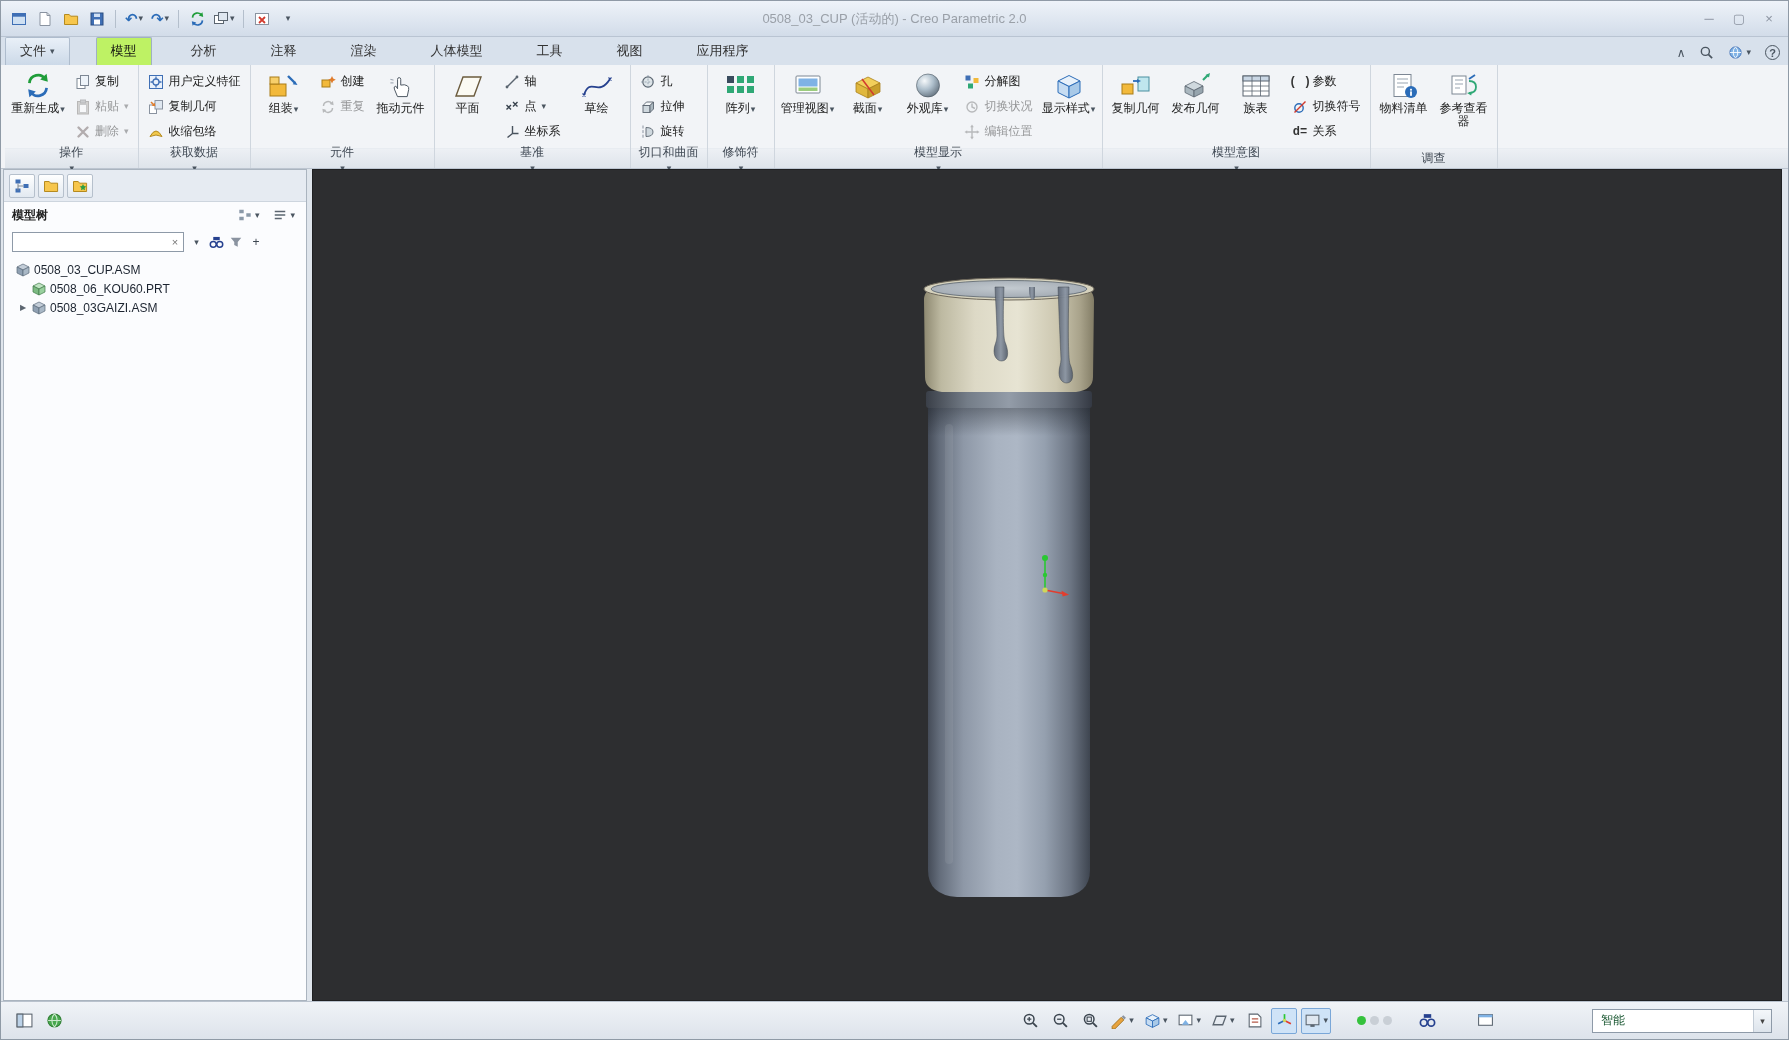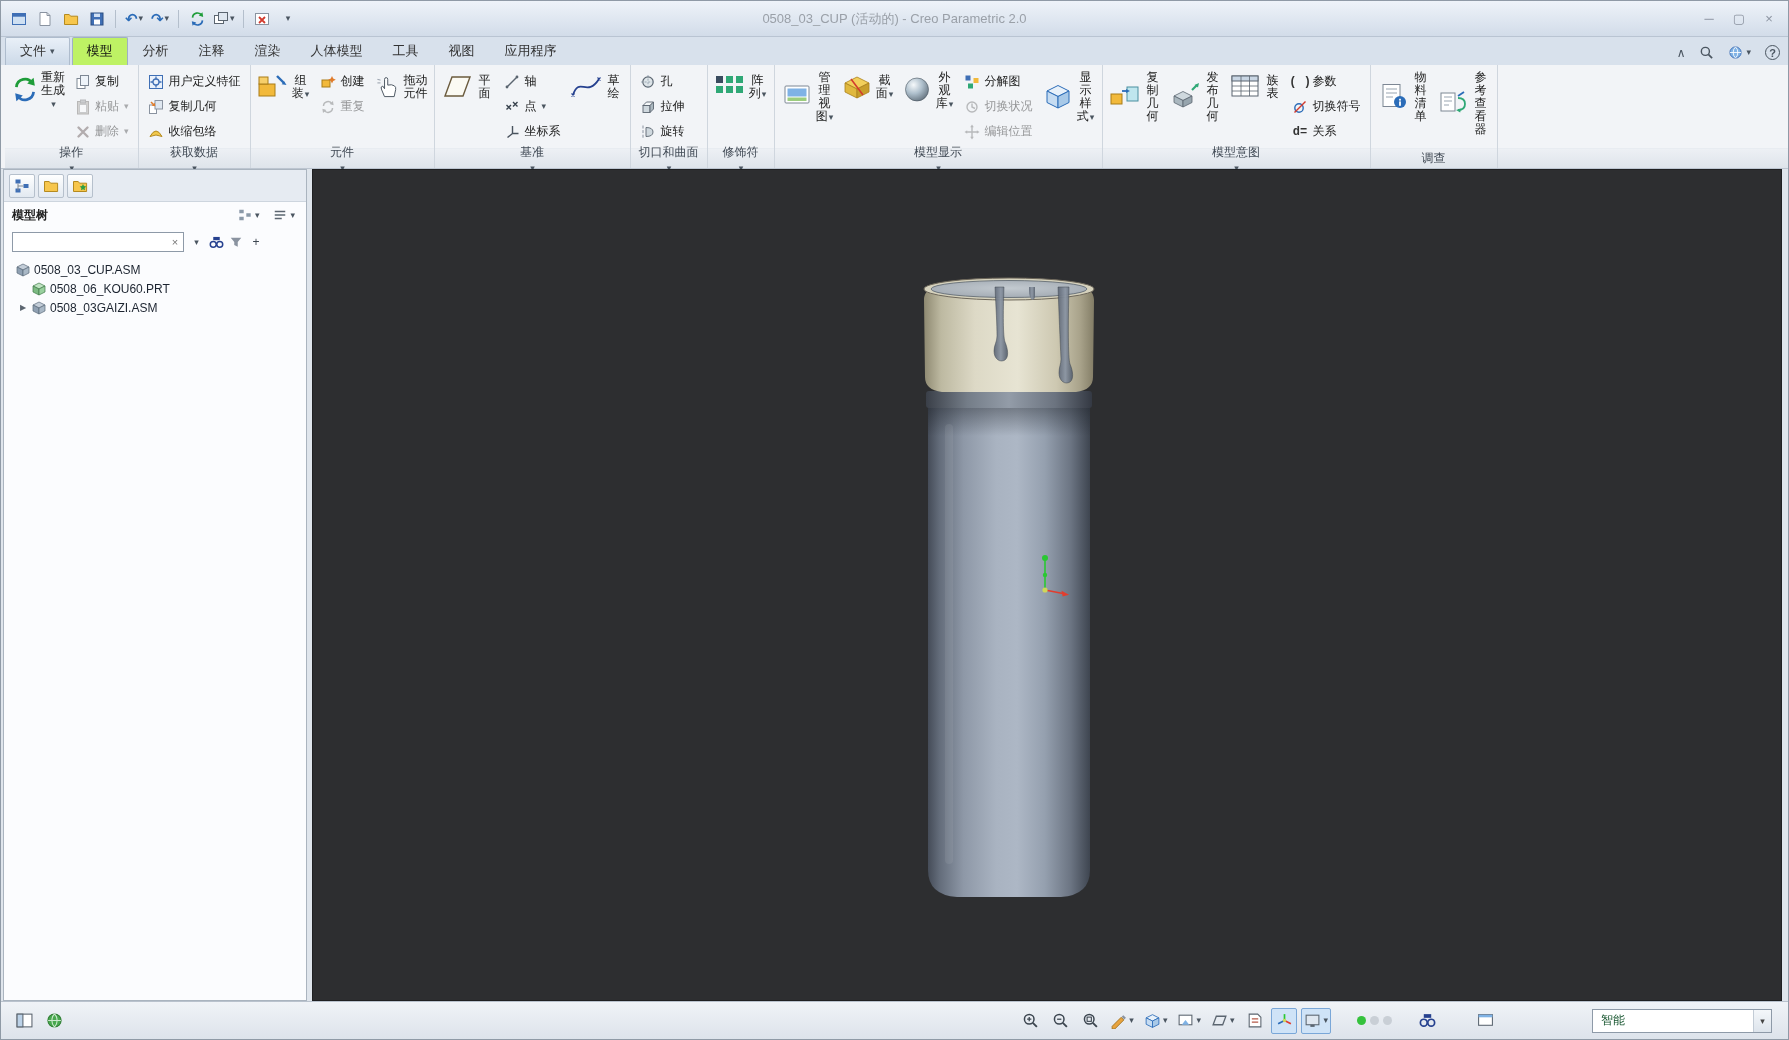--- a/index.html
+++ b/index.html
@@ -17,39 +17,39 @@
   .qbtn { display:inline-flex; align-items:center; justify-content:center; height:24px; min-width:24px;
           padding:0 2px; border-radius:2px; cursor:default; }
   .qsep { width:1px; height:18px; background:#b4bfcc; margin:0 4px; }
   .uglyph { font-size:15px; font-weight:bold; color:#2b6cb8; line-height:1; }
   .wtitle { position:absolute; left:0; right:0; text-align:center; color:#9aa0a8; font-size:13px; pointer-events:none; }
   .wctls { margin-left:auto; display:flex; gap:4px; z-index:2; }
   .wctl { width:26px; height:20px; display:flex; align-items:center; justify-content:center;
           color:#8b93a0; font-size:13px; border-radius:2px; }
 
   
-  .tabrow { height:28px; flex:none; display:flex; align-items:flex-end; background:#d8e1ec; padding:0 4px; position:relative; }
+  .tabrow { height:28px; flex:none; display:flex; align-items:flex-end; background:#d8e1ec; padding:0 4px; position:relative;gap:24px; }
   .tab { padding:4px 14px 5px; font-size:13px; color:#333; border:1px solid transparent; border-bottom:none;
          border-radius:2px 2px 0 0; display:flex; align-items:center; gap:3px; }
   .tab.filetab { background:linear-gradient(#e9f0f8,#ccd9e8); border-color:#aebccd; margin-right:2px; }
   .tab.active { background:#bef264; border-color:#9fb0c4; color:#111; }
   .tr-right { margin-left:auto; display:flex; align-items:center; gap:6px; padding-bottom:3px; }
   .trbtn { display:inline-flex; align-items:center; gap:2px; padding:2px 4px; color:#4a5560; border-radius:2px; }
   .helpbtn span { display:inline-flex; width:15px; height:15px; border:1px solid #4a5560; border-radius:50%;
           align-items:center; justify-content:center; font-size:11px; font-weight:bold; }
 
   
   .ribbon { flex:none; display:flex; align-items:stretch; background:#f2f4f7; border-bottom:1px solid #bcc5d0; padding-left:4px; }
   .rgroup { display:flex; flex-direction:column; border-right:1px solid #cfd6de; }
   .rbody { height:83px; display:flex; align-items:flex-start; padding:2px 4px; gap:2px; }
   .rlabel { height:20px; display:flex; align-items:center; justify-content:center; gap:3px; font-size:12px;
             color:#414a55; background:linear-gradient(#edf0f4,#dee4eb); border-top:1px solid #e8ecf1; padding:0 8px; white-space:nowrap;flex-direction:column; }
   .rfill { flex:1; display:flex; flex-direction:column; }
   .rfill .rbody { flex:1; }
-  .bl { width:58px; display:flex; flex-direction:row; align-items:center; padding:4px 1px 2px; border-radius:2px;
+  .bl { width:58px; display:flex; flex-direction:column; align-items:center; padding:4px 1px 2px; border-radius:2px;
         text-align:center; }
   .ic32 { height:29px; display:flex; align-items:center; justify-content:center; margin-bottom:2px; }
   .blt { font-size:12px; line-height:13px; max-width:54px; color:#222; }
   .sc { display:flex; flex-direction:column; padding-top:2px; }
   .bs { display:flex; align-items:center; gap:4px; height:25px; padding:0 5px; border-radius:2px; white-space:nowrap; }
   .ic16 { width:17px; height:17px; display:flex; align-items:center; justify-content:center; flex:none; }
   .car { font-size:9px; color:#4a5560; margin-left:1px; line-height:1; }
   .dis { opacity:.45; filter:grayscale(.9); }
   .pfx { font-weight:bold; font-size:12px; color:#333; font-family:"Liberation Mono","DejaVu Sans Mono",monospace; }
 

